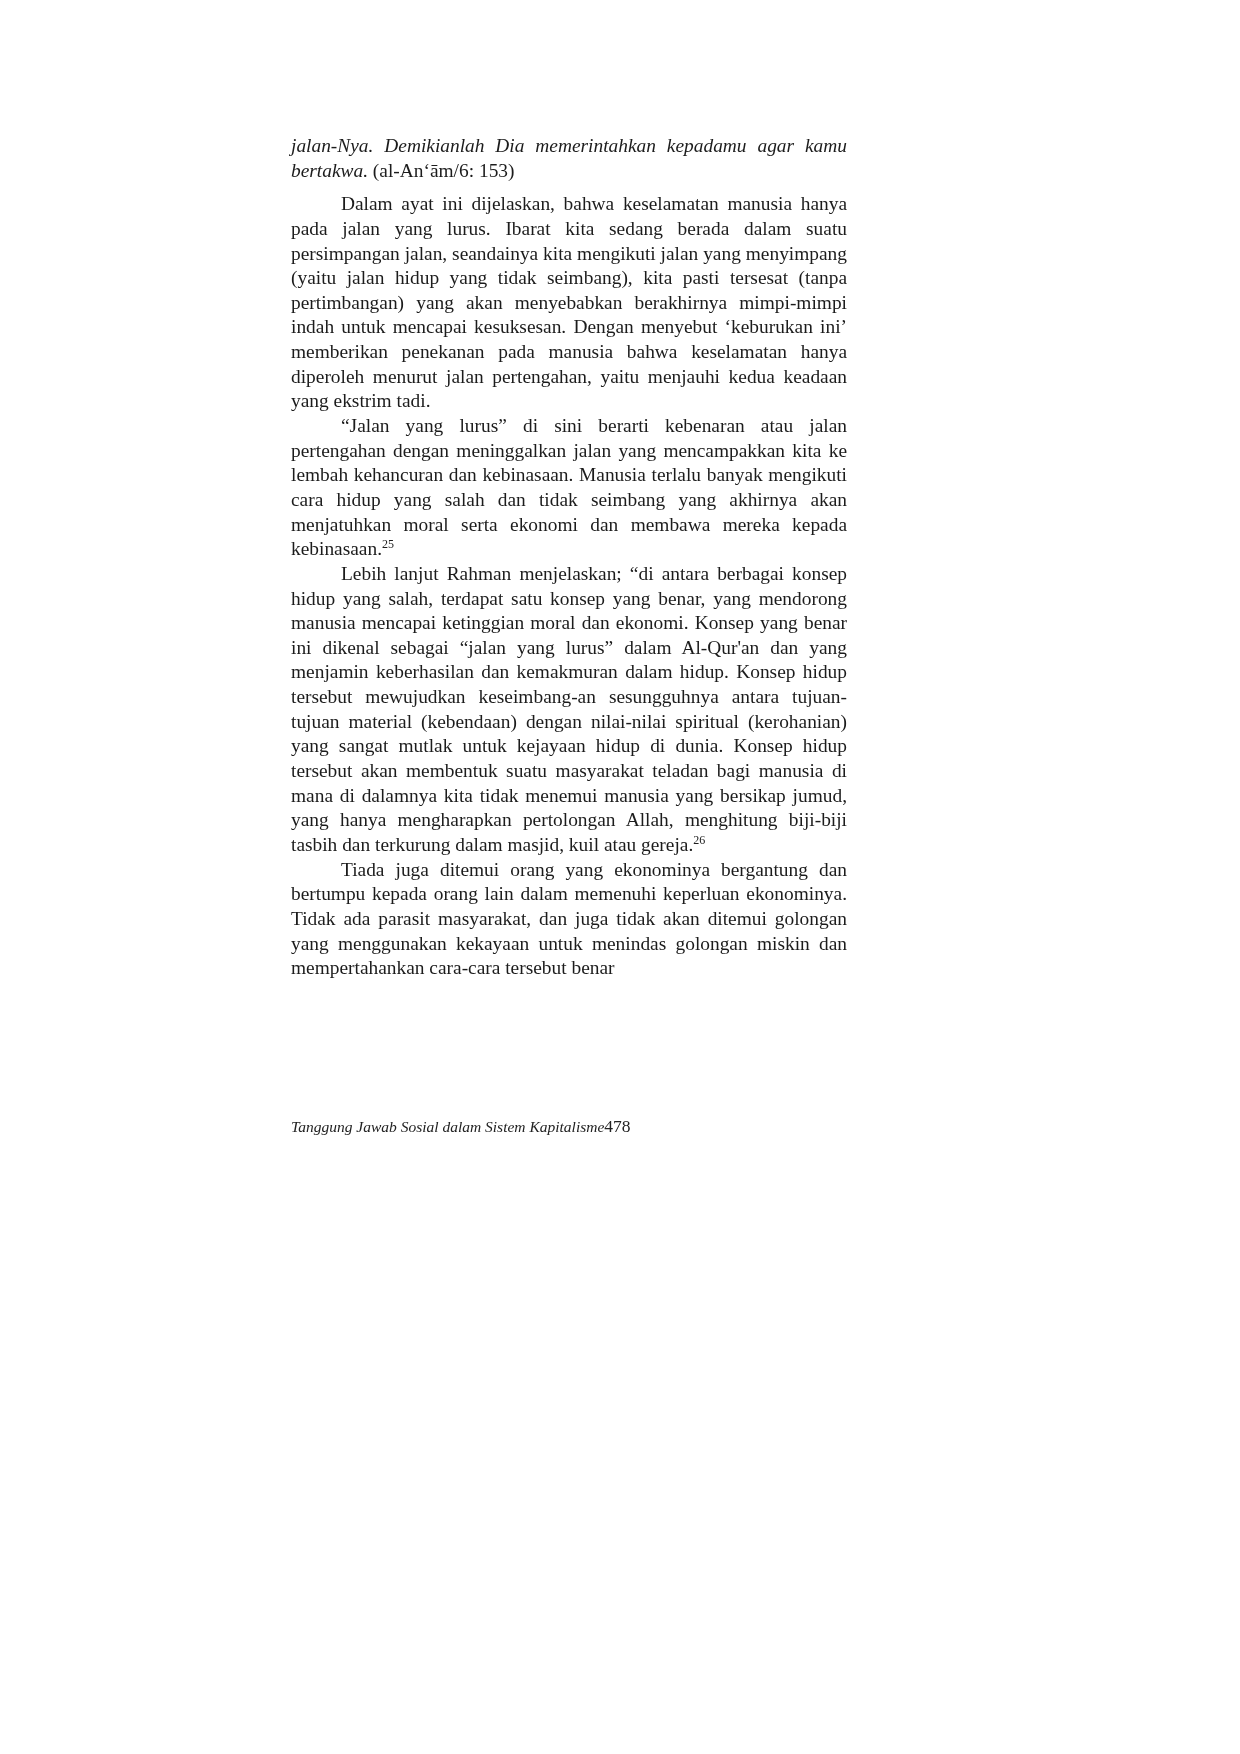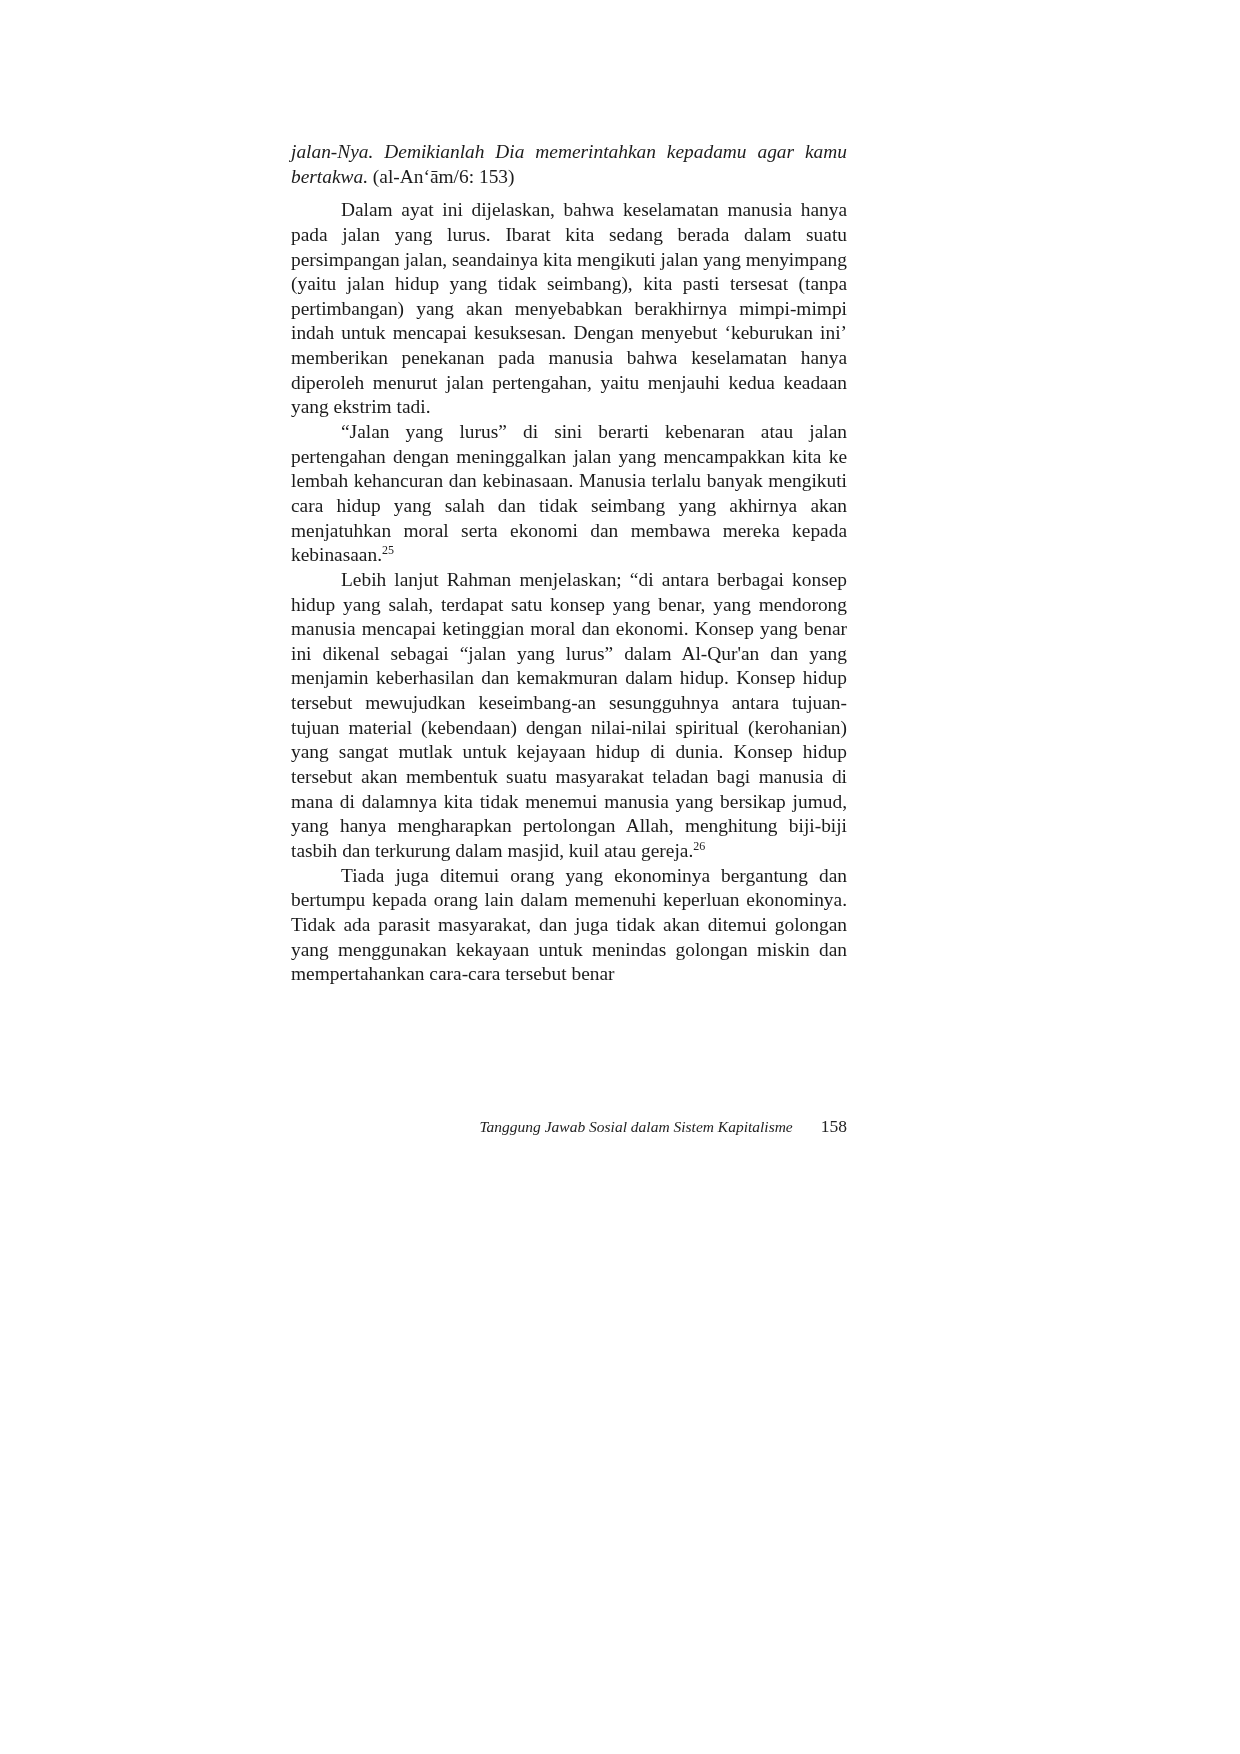--- a/index.html
+++ b/index.html
@@ -12,21 +12,21 @@
     width: 1240px;
     height: 1754px;
     background: #ffffff;
     font-family: "Liberation Serif", "DejaVu Serif", serif;
     color: #1c1c1c;
     overflow: hidden;
   }
   .content {
     position: absolute;
     left: 291px;
-    top: 140px;
+    top: 134px;
     width: 556px;
     font-size: 19.4px;
     line-height: 1.27;
     text-align: justify;
   }
   .quote {
     margin: 0 0 9px 0;
     font-style: italic;
   }
   .quote .q-ref {
@@ -40,23 +40,22 @@
     font-size: 0.62em;
     line-height: 0;
     vertical-align: super;
   }
   .footer {
     position: absolute;
     left: 291px;
     top: 1116px;
     width: 556px;
     display: flex;
-    justify-content: flex-end;
+    justify-content: flex-start;
     align-items: baseline;
-    gap: 28px;
   }
   .running-title {
     font-style: italic;
     font-size: 15.5px;
     color: #222222;
   }
   .page-number {
     font-size: 17.5px;
     color: #222222;
   }
@@ -76,16 +75,16 @@
     <p class="para"><span>“Jalan yang lurus” di sini berarti kebenaran atau jalan pertengahan dengan meninggalkan jalan yang mencampakkan kita ke lembah kehancuran dan kebinasaan. Manusia terlalu banyak mengikuti cara hidup yang salah dan tidak seimbang yang akhirnya akan menjatuhkan moral serta ekonomi dan membawa mereka kepada kebinasaan.</span><sup class="fn">25</sup></p>
 
     <p class="para"><span>Lebih lanjut Rahman menjelaskan; “di antara berbagai konsep hidup yang salah, terdapat satu konsep yang benar, yang mendorong manusia mencapai ketinggian moral dan ekonomi. Konsep yang benar ini dikenal sebagai “jalan yang lurus” dalam Al-Qur'an dan yang menjamin keberhasilan dan kemakmuran dalam hidup. Konsep hidup tersebut mewujudkan keseimbang-an sesungguhnya antara tujuan-tujuan material (kebendaan) dengan nilai-nilai spiritual (kerohanian) yang sangat mutlak untuk kejayaan hidup di dunia. Konsep hidup tersebut akan membentuk suatu masyarakat teladan bagi manusia di mana di dalamnya kita tidak menemui manusia yang bersikap jumud, yang hanya mengharapkan pertolongan Allah, menghitung biji-biji tasbih dan terkurung dalam masjid, kuil atau gereja.</span><sup class="fn">26</sup></p>
 
     <p class="para"><span>Tiada juga ditemui orang yang ekonominya bergantung dan bertumpu kepada orang lain dalam memenuhi keperluan ekonominya. Tidak ada parasit masyarakat, dan juga tidak akan ditemui golongan yang menggunakan kekayaan untuk menindas golongan miskin dan mempertahankan cara-cara tersebut benar</span><sup class="fn"></sup></p>
 
   </div>
 
   <div class="footer">
     <span class="running-title">Tanggung Jawab Sosial dalam Sistem Kapitalisme</span>
-    <span class="page-number">158</span>
+    <span class="page-number">478</span>
   </div>
 
 </div>
 
 </body></html>

